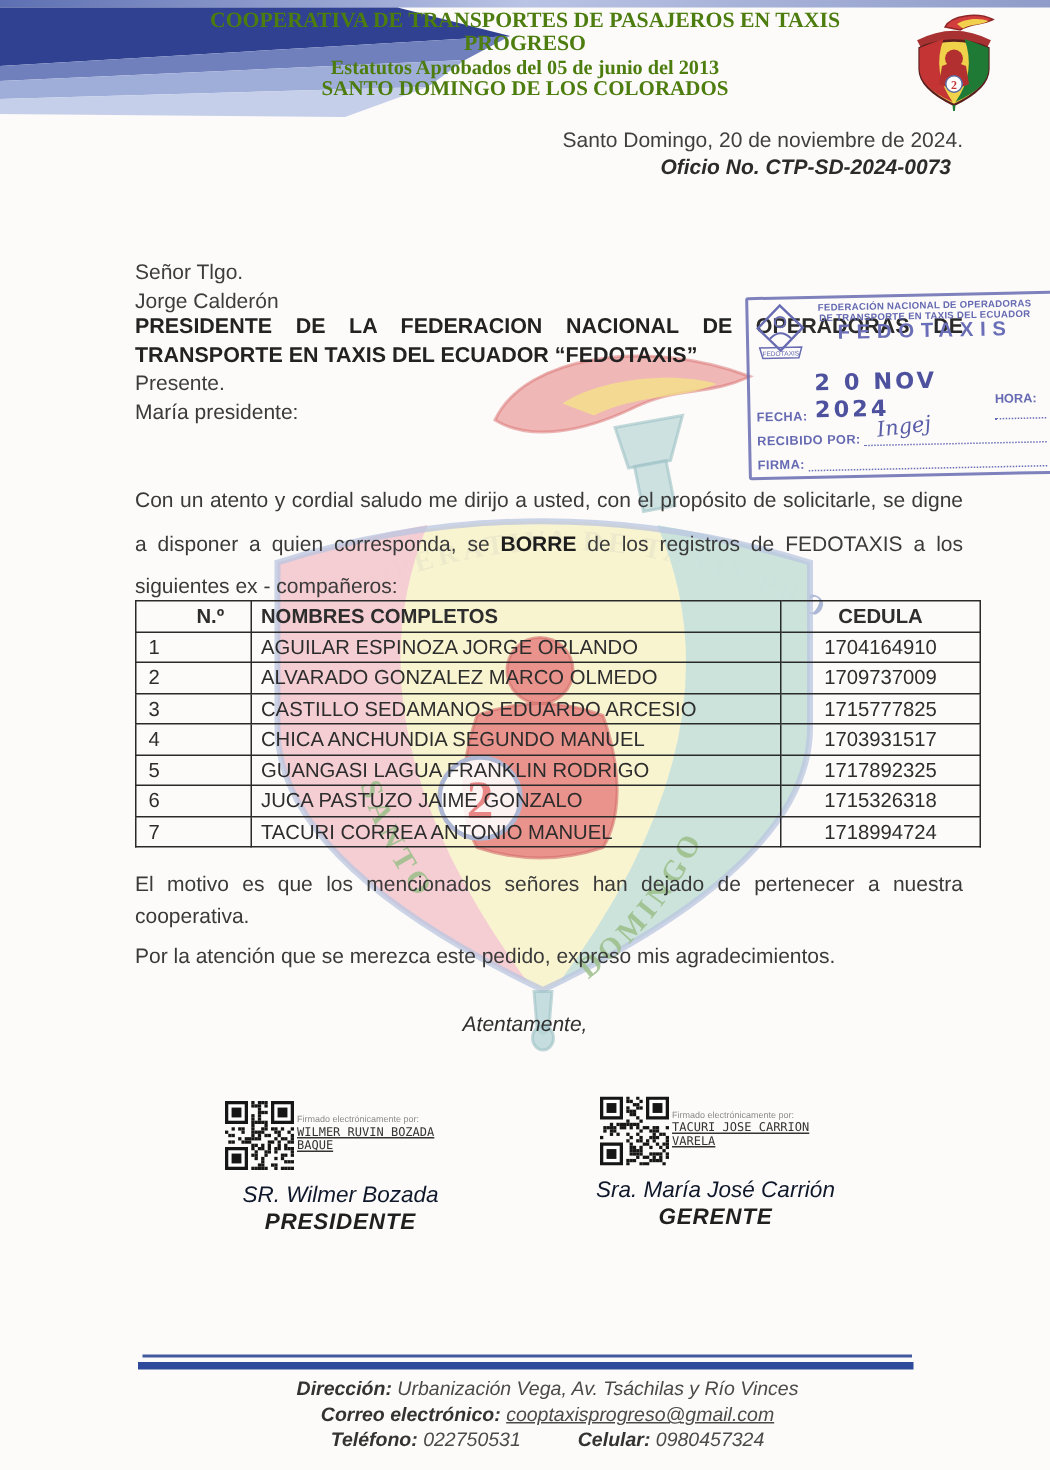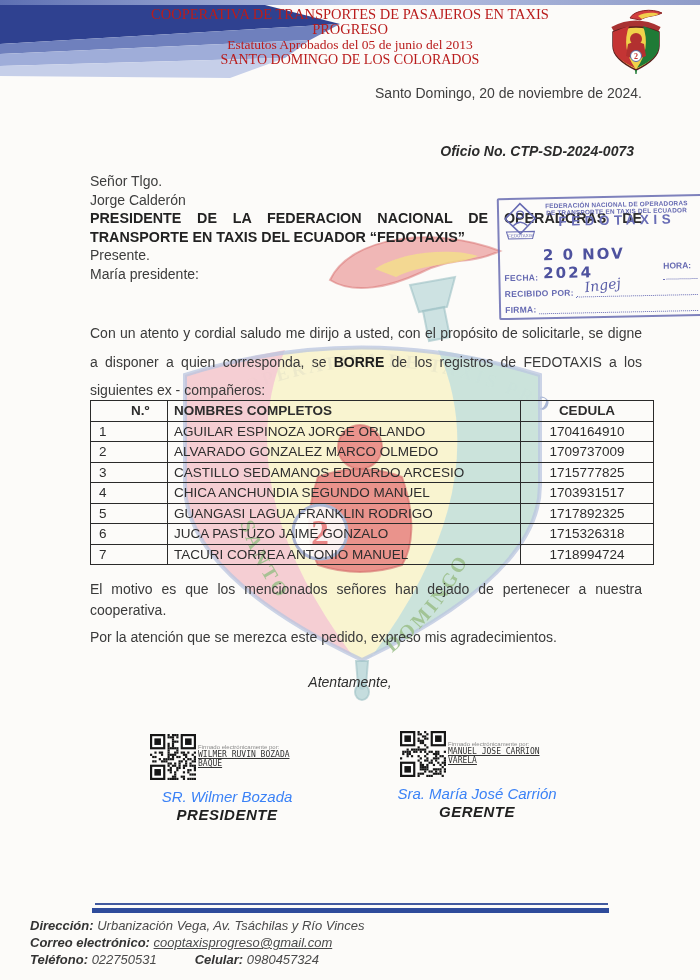--- a/index.html
+++ b/index.html
@@ -3,29 +3,29 @@
 <meta charset="utf-8">
 <style>
   html,body{margin:0;padding:0;}
   .page{
     position:relative;width:700px;height:980px;background:#fcfbf9;
     font-family:"Liberation Sans", sans-serif;color:#3a3a3a;overflow:hidden;
   }
   
   .band-svg{position:absolute;top:0;left:0;z-index:1;}
   .header-text{position:absolute;top:7px;left:0;width:700px;text-align:center;z-index:2;
-    font-family:"Liberation Serif", serif;color:#b91c1c;font-weight:normal;}
+    font-family:"Liberation Serif", serif;color:#4d7c0f;font-weight:bold;}
   .header-text .h1{font-size:14.5px;line-height:15px;}
   .header-text .h2{font-size:14.5px;line-height:15px;}
   .header-text .h3{font-size:13.5px;line-height:15px;}
   .header-text .h4{font-size:14px;line-height:15px;}
   .logo{position:absolute;top:8px;left:604px;z-index:3;}
   
   .date-line{position:absolute;top:85px;right:58px;font-size:14px;color:#3f3f3f;z-index:2;}
-  .oficio-line{position:absolute;top:103px;right:66px;font-size:14px;font-weight:bold;font-style:italic;color:#2b2b2b;z-index:2;margin-top:40px;}
+  .oficio-line{position:absolute;top:103px;right:66px;font-size:14px;font-weight:bold;font-style:italic;color:#2b2b2b;z-index:2;}
   
   .recipient{position:absolute;top:172px;left:90px;width:552px;z-index:2;font-size:14px;color:#3d3d3d;}
   .recipient div{line-height:18.5px;}
   .recipient .bold{font-weight:bold;color:#222;font-size:14.3px;}
   .recipient .jl{text-align:justify;text-align-last:justify;}
   .greeting{position:absolute;top:266px;left:90px;font-size:14px;z-index:2;}
   
   .stamp{position:absolute;top:196px;left:498px;width:193px;z-index:4;
     border:2px solid rgba(103,107,178,.85);border-radius:2px;color:#666ab2;
     transform:rotate(-1.2deg);padding:2px 5px 3px 4px;background:rgba(255,255,255,0.04);}
@@ -56,26 +56,26 @@
   .roster .col-name{width:340px;text-align:left;}
   .roster .col-ced{width:120px;text-align:center;}
   
   .sig{position:absolute;z-index:2;width:210px;}
   .sig-left{top:734px;left:122px;}
   .sig-right{top:731px;left:372px;}
   .qr-row{display:flex;align-items:flex-start;margin-left:28px;}
   .qr-cap{margin-left:2px;margin-top:10px;}
   .qr-cap .tiny{font-size:6px;color:#8a8a8a;line-height:6px;}
   .qr-cap .qr-name{font-family:"DejaVu Sans Mono", monospace;font-size:8px;line-height:9px;color:#333;white-space:pre-line;text-decoration:underline;}
-  .sig-name{text-align:center;font-style:italic;font-size:15px;color:#3b82f6;margin-top:8px;}
+  .sig-name{text-align:center;font-style:italic;font-size:15px;color:#0f172a;margin-top:8px;}
   .sig-role{text-align:center;font-style:italic;font-weight:bold;font-size:15px;color:#1f1f1f;margin-top:1px;letter-spacing:.5px;}
   
   .rule-thin{position:absolute;top:903px;left:95px;width:513px;height:2px;background:#41599f;z-index:2;}
   .rule-thick{position:absolute;top:908px;left:92px;width:517px;height:5px;background:#2e4b9b;z-index:2;}
-  .footer{position:absolute;top:917px;left:30px;width:670px;text-align:left;z-index:2;
+  .footer{position:absolute;top:917px;left:30px;width:670px;text-align:center;z-index:2;
     font-style:italic;font-size:13px;line-height:17px;color:#4a4a4a;}
   .footer b{color:#333;}
   .footer .email{text-decoration:underline;}
   .footer .gap{display:inline-block;width:38px;}
   
   .watermark{position:absolute;top:225px;left:170px;z-index:0;}
 </style>
 </head>
 <body>
 
@@ -517,21 +517,21 @@
           <rect x="4" y="4" width="6" height="6" fill="#161616"></rect>
           <rect x="28" y="0" width="14" height="14" fill="#161616"></rect>
           <rect x="30" y="2" width="10" height="10" fill="#fff"></rect>
           <rect x="32" y="4" width="6" height="6" fill="#161616"></rect>
           <rect x="0" y="28" width="14" height="14" fill="#161616"></rect>
           <rect x="2" y="30" width="10" height="10" fill="#fff"></rect>
           <rect x="4" y="32" width="6" height="6" fill="#161616"></rect>
         </svg>
       <div class="qr-cap">
         <div class="tiny">Firmado electrónicamente por:</div>
-        <div class="qr-name">MANUEL JOSE CARRION
+        <div class="qr-name">TACURI JOSE CARRION
 VARELA</div>
       </div>
     </div>
     <div class="sig-name">Sra. María José Carrión</div>
     <div class="sig-role">GERENTE</div>
   </div>
 
   <div class="rule-thin"></div>
   <div class="rule-thick"></div>
   <div class="footer">

